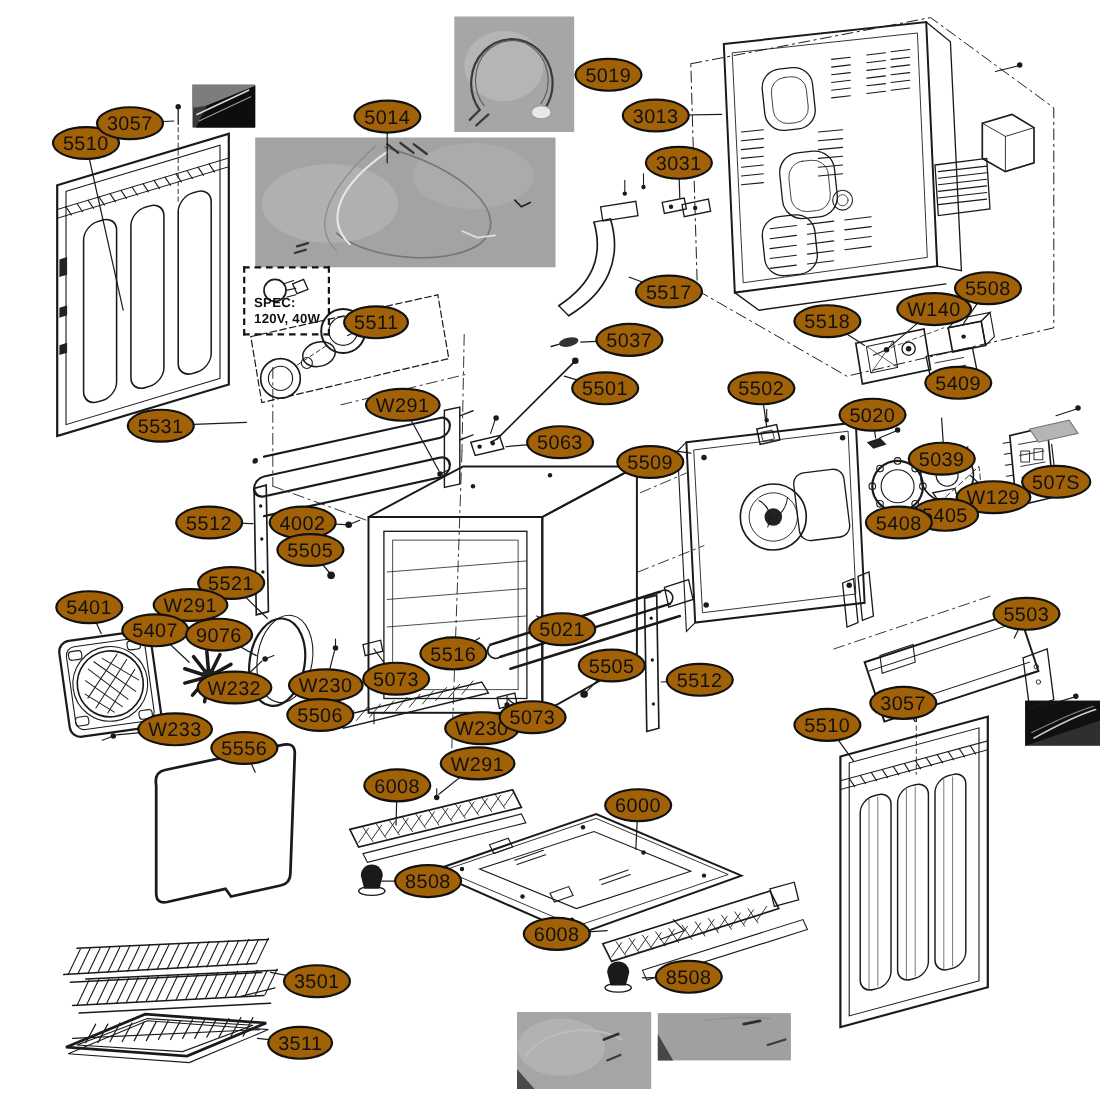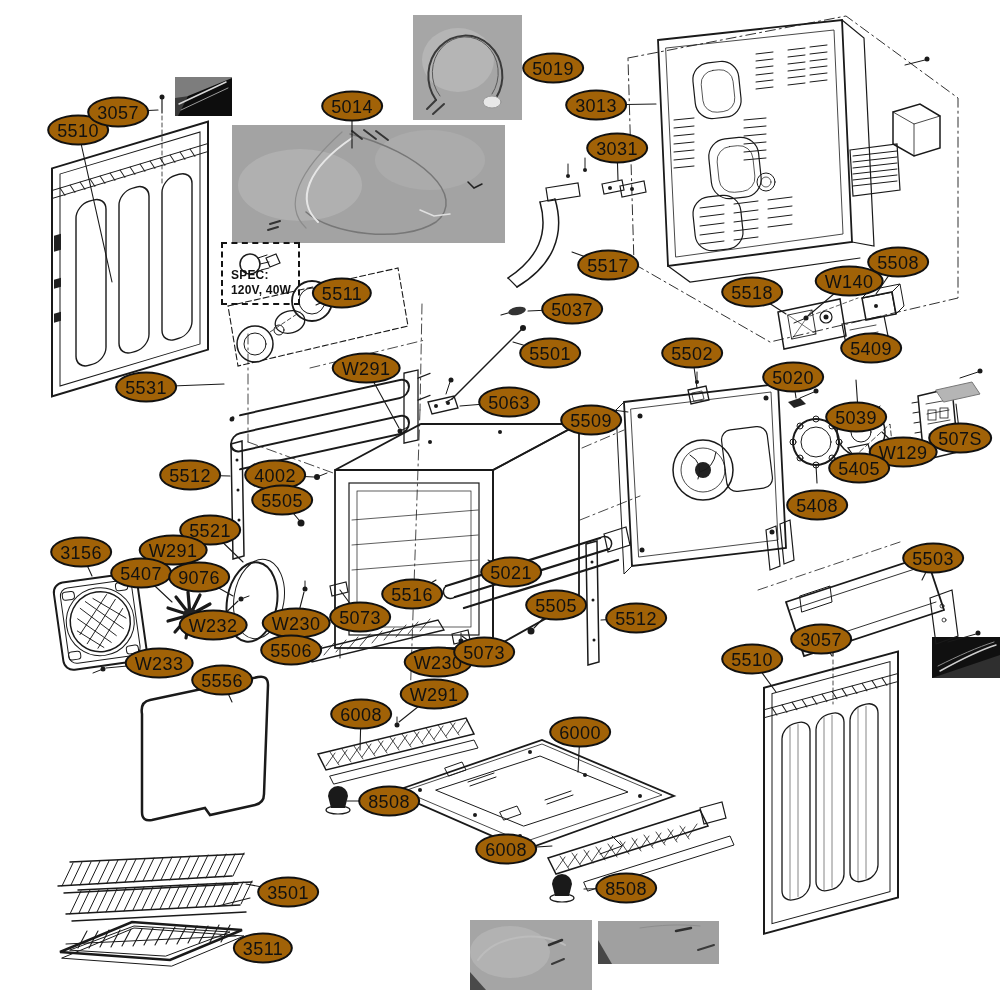--- a/index.html
+++ b/index.html
@@ -501,26 +501,26 @@
       <div class="callout" style="left: 692px; top: 353px;">5502</div>
       <div class="callout" style="left: 366px; top: 368px;">W291</div>
       <div class="callout" style="left: 146px; top: 387px;">5531</div>
       <div class="callout" style="left: 793px; top: 377px;">5020</div>
       <div class="callout" style="left: 856px; top: 380px; margin-top: 37px;">5039</div>
       <div class="callout" style="left: 509px; top: 402px;">5063</div>
       <div class="callout" style="left: 591px; top: 407px; margin-top: 13px;">5509</div>
       <div class="callout" style="left: 960px; top: 438px;">507S</div>
       <div class="callout" style="left: 903px; top: 452px;">W129</div>
       <div class="callout" style="left: 859px; top: 468px;">5405</div>
-      <div class="callout" style="left: 817px; top: 505px; text-align: center;">5408</div>
+      <div class="callout" style="left: 817px; top: 475px; text-align: center;">5408</div>
       <div class="callout" style="left: 190px; top: 475px;">5512</div>
       <div class="callout" style="left: 275px; top: 475px;">4002</div>
       <div class="callout" style="left: 282px; top: 500px;">5505</div>
       <div class="callout" style="left: 210px; top: 530px;">5521</div>
-      <div class="callout" style="left: 81px; top: 552px;">3156</div>
+      <div class="callout" style="left: 81px; top: 552px;">5401</div>
       <div class="callout" style="left: 173px; top: 550px;">W291</div>
       <div class="callout" style="left: 141px; top: 573px;">5407</div>
       <div class="callout" style="left: 199px; top: 577px;">9076</div>
       <div class="callout" style="left: 511px; top: 572px;">5021</div>
       <div class="callout" style="left: 933px; top: 558px;">5503</div>
       <div class="callout" style="left: 412px; top: 594px;">5516</div>
       <div class="callout" style="left: 556px; top: 605px;">5505</div>
       <div class="callout" style="left: 636px; top: 618px;">5512</div>
       <div class="callout" style="left: 213px; top: 625px;">W232</div>
       <div class="callout" style="left: 296px; top: 623px;">W230</div>
@@ -532,16 +532,16 @@
       <div class="callout" style="left: 821px; top: 639px;">3057</div>
       <div class="callout" style="left: 752px; top: 659px;">5510</div>
       <div class="callout" style="left: 222px; top: 680px;">5556</div>
       <div class="callout" style="left: 434px; top: 694px;">W291</div>
       <div class="callout" style="left: 361px; top: 714px;">6008</div>
       <div class="callout" style="left: 580px; top: 732px;">6000</div>
       <div class="callout" style="left: 389px; top: 801px;">8508</div>
       <div class="callout" style="left: 506px; top: 849px;">6008</div>
       <div class="callout" style="left: 626px; top: 888px;">8508</div>
       <div class="callout" style="left: 288px; top: 892px;">3501</div>
-      <div class="callout" style="left: 263px; top: 948px;">3511</div>
+      <div class="callout" style="left: 273px; top: 948px;">3511</div>
     </div>
 
 </div>
 
 </body></html>

